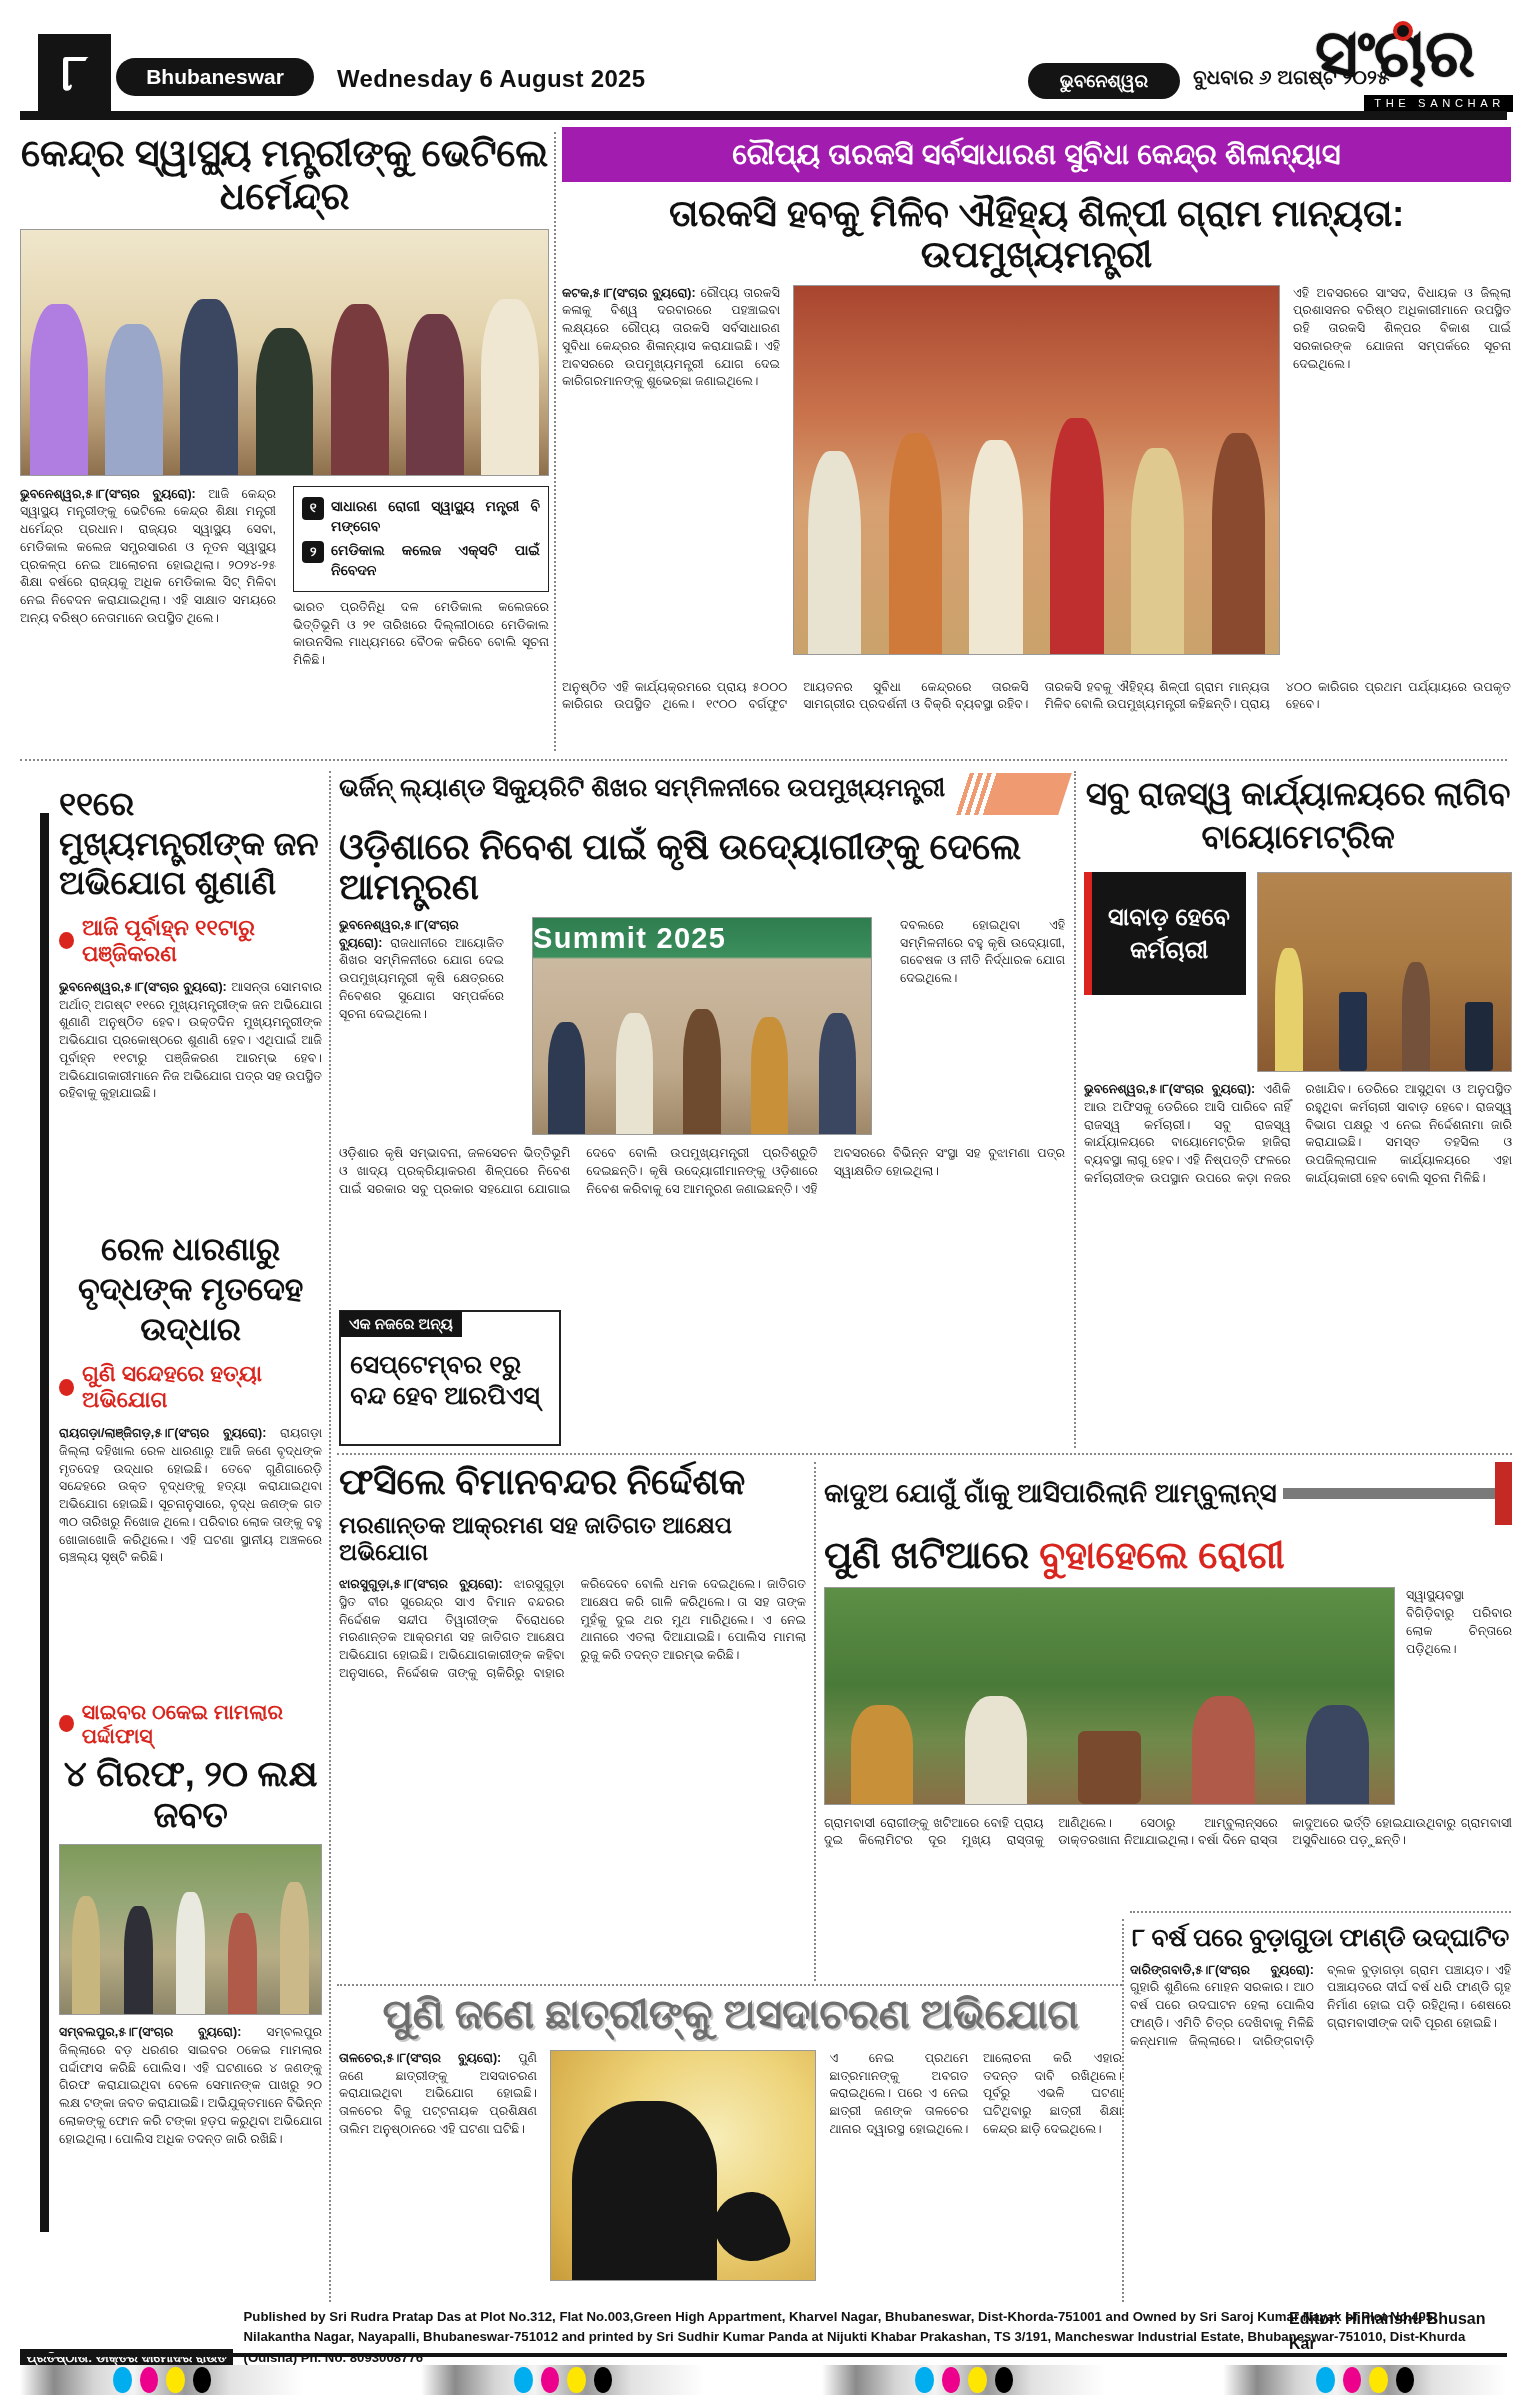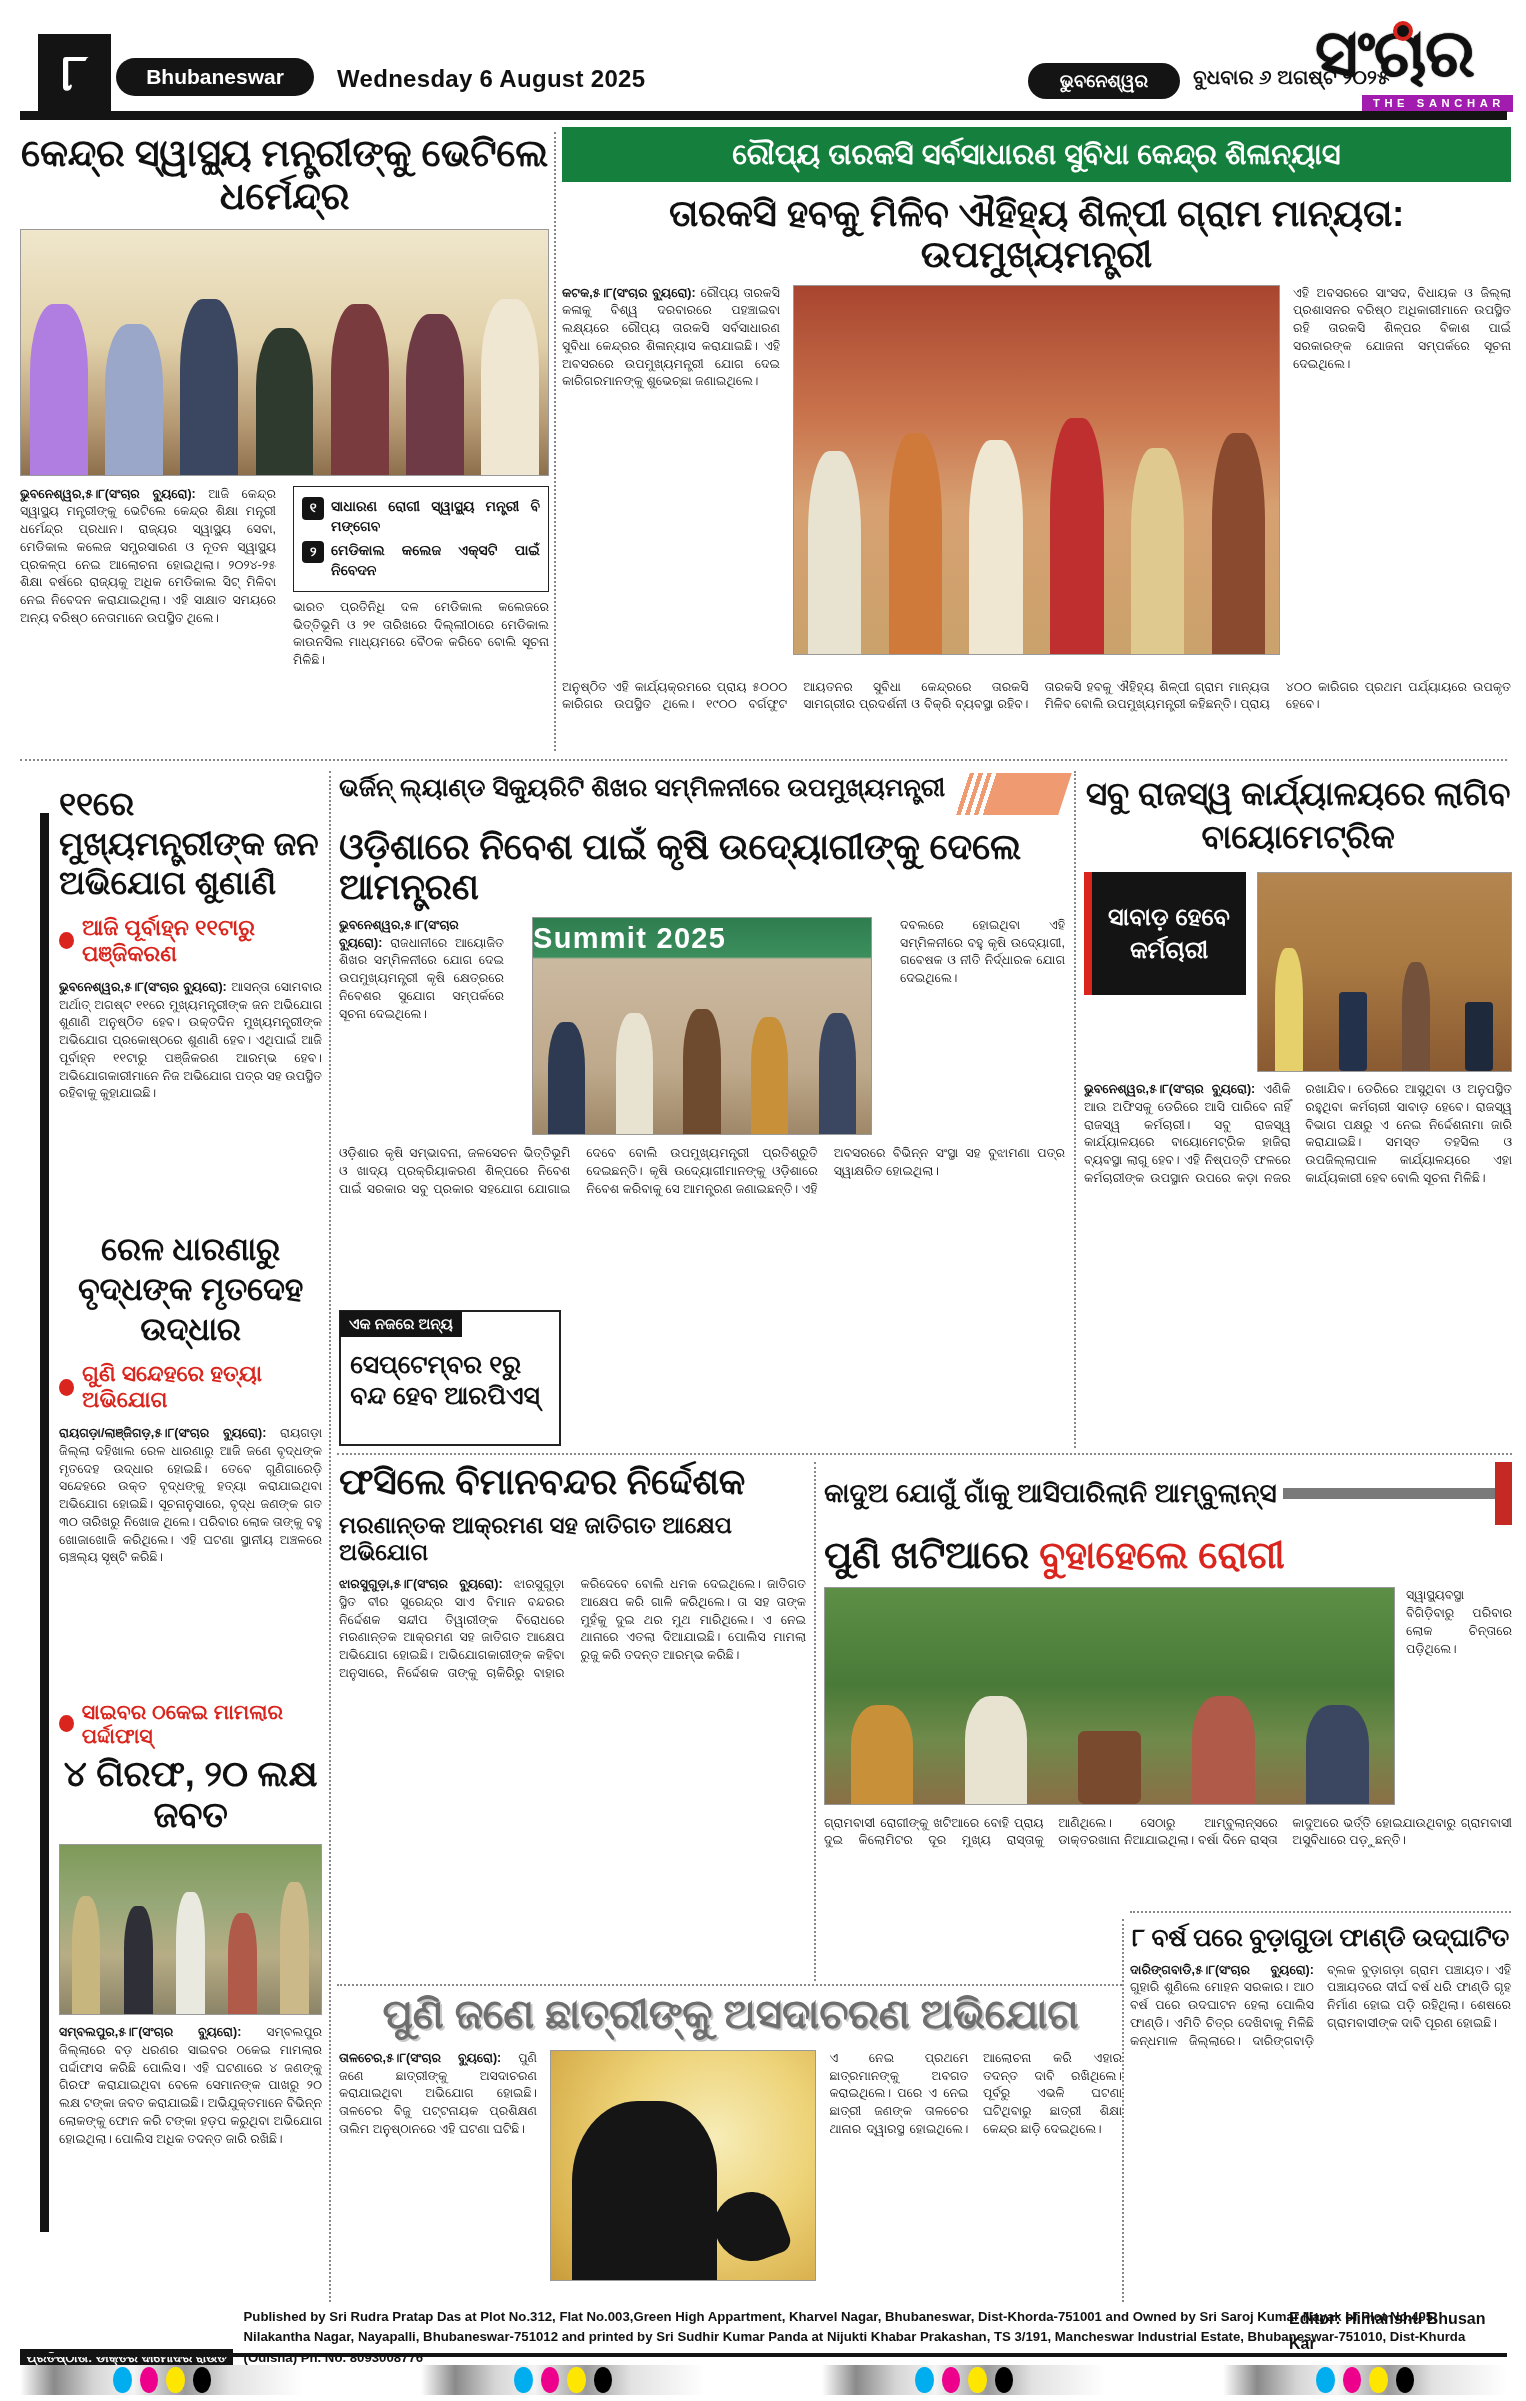--- a/index.html
+++ b/index.html
@@ -13,27 +13,27 @@
         justify-content:center;font-weight:bold;}
   .pill-en{left:116px;top:58px;width:198px;height:38px;font-size:21px;}
   .date-en{left:337px;top:65px;font-size:24px;font-weight:bold;letter-spacing:0.3px;}
   .pill-od{left:1028px;top:63px;width:152px;height:36px;font-size:18px;}
   .date-od{left:1193px;top:66px;font-size:20px;font-weight:bold;}
   .masthead{left:1315px;top:20px;width:198px;height:92px;}
   .mast-word{font-size:66px;font-weight:900;line-height:1;color:#101010;
              text-shadow:0 0 1.3px #101010;letter-spacing:-1.3px;}
   .mast-dot{position:absolute;left:78px;top:1.3px;width:20px;height:20px;border-radius:50%;
             border:4px solid #d9251d;background:#101010;box-sizing:border-box;}
-  .mast-bar{position:absolute;right:0;bottom:0;background:#a21caf;color:#fff;font-size:11.2px;
-            font-weight:bold;letter-spacing:4.6px;padding:2.6px 8px 2.6px 10.6px;}
+  .mast-bar{position:absolute;right:0;bottom:0;background:#000000;color:#fff;font-size:11.2px;
+            font-weight:normal;letter-spacing:4.6px;padding:2.6px 8px 2.6px 10.6px;}
   .toprule{left:20px;top:111px;width:1487px;height:9.2px;background:#141414;}
   
   .vdot{border-left:2px dotted #888;width:0;}
   .hdot{border-top:2px dotted #888;height:0;}
-  .kicker-bar{background:#15803d;color:#fff;font-weight:bold;text-align:center;}
+  .kicker-bar{background:#a21caf;color:#fff;font-weight:bold;text-align:center;}
   .headline{font-weight:900;line-height:1.12;letter-spacing:-0.3px;}
   .body-txt{font-size:12.5px;line-height:1.42;text-align:justify;}
   .dateline{font-weight:bold;}
   .red{color:#d9251d;}
   .red-bullet{display:inline-block;width:17px;height:17px;border-radius:50%;
               background:#d9251d;margin-right:8px;vertical-align:middle;}
   .subhead-red{color:#d9251d;font-weight:bold;}
   .photo{position:relative;overflow:hidden;display:flex;align-items:flex-end;justify-content:space-around;}
   .photo .p{border-radius:40% 40% 0 0;}
   

